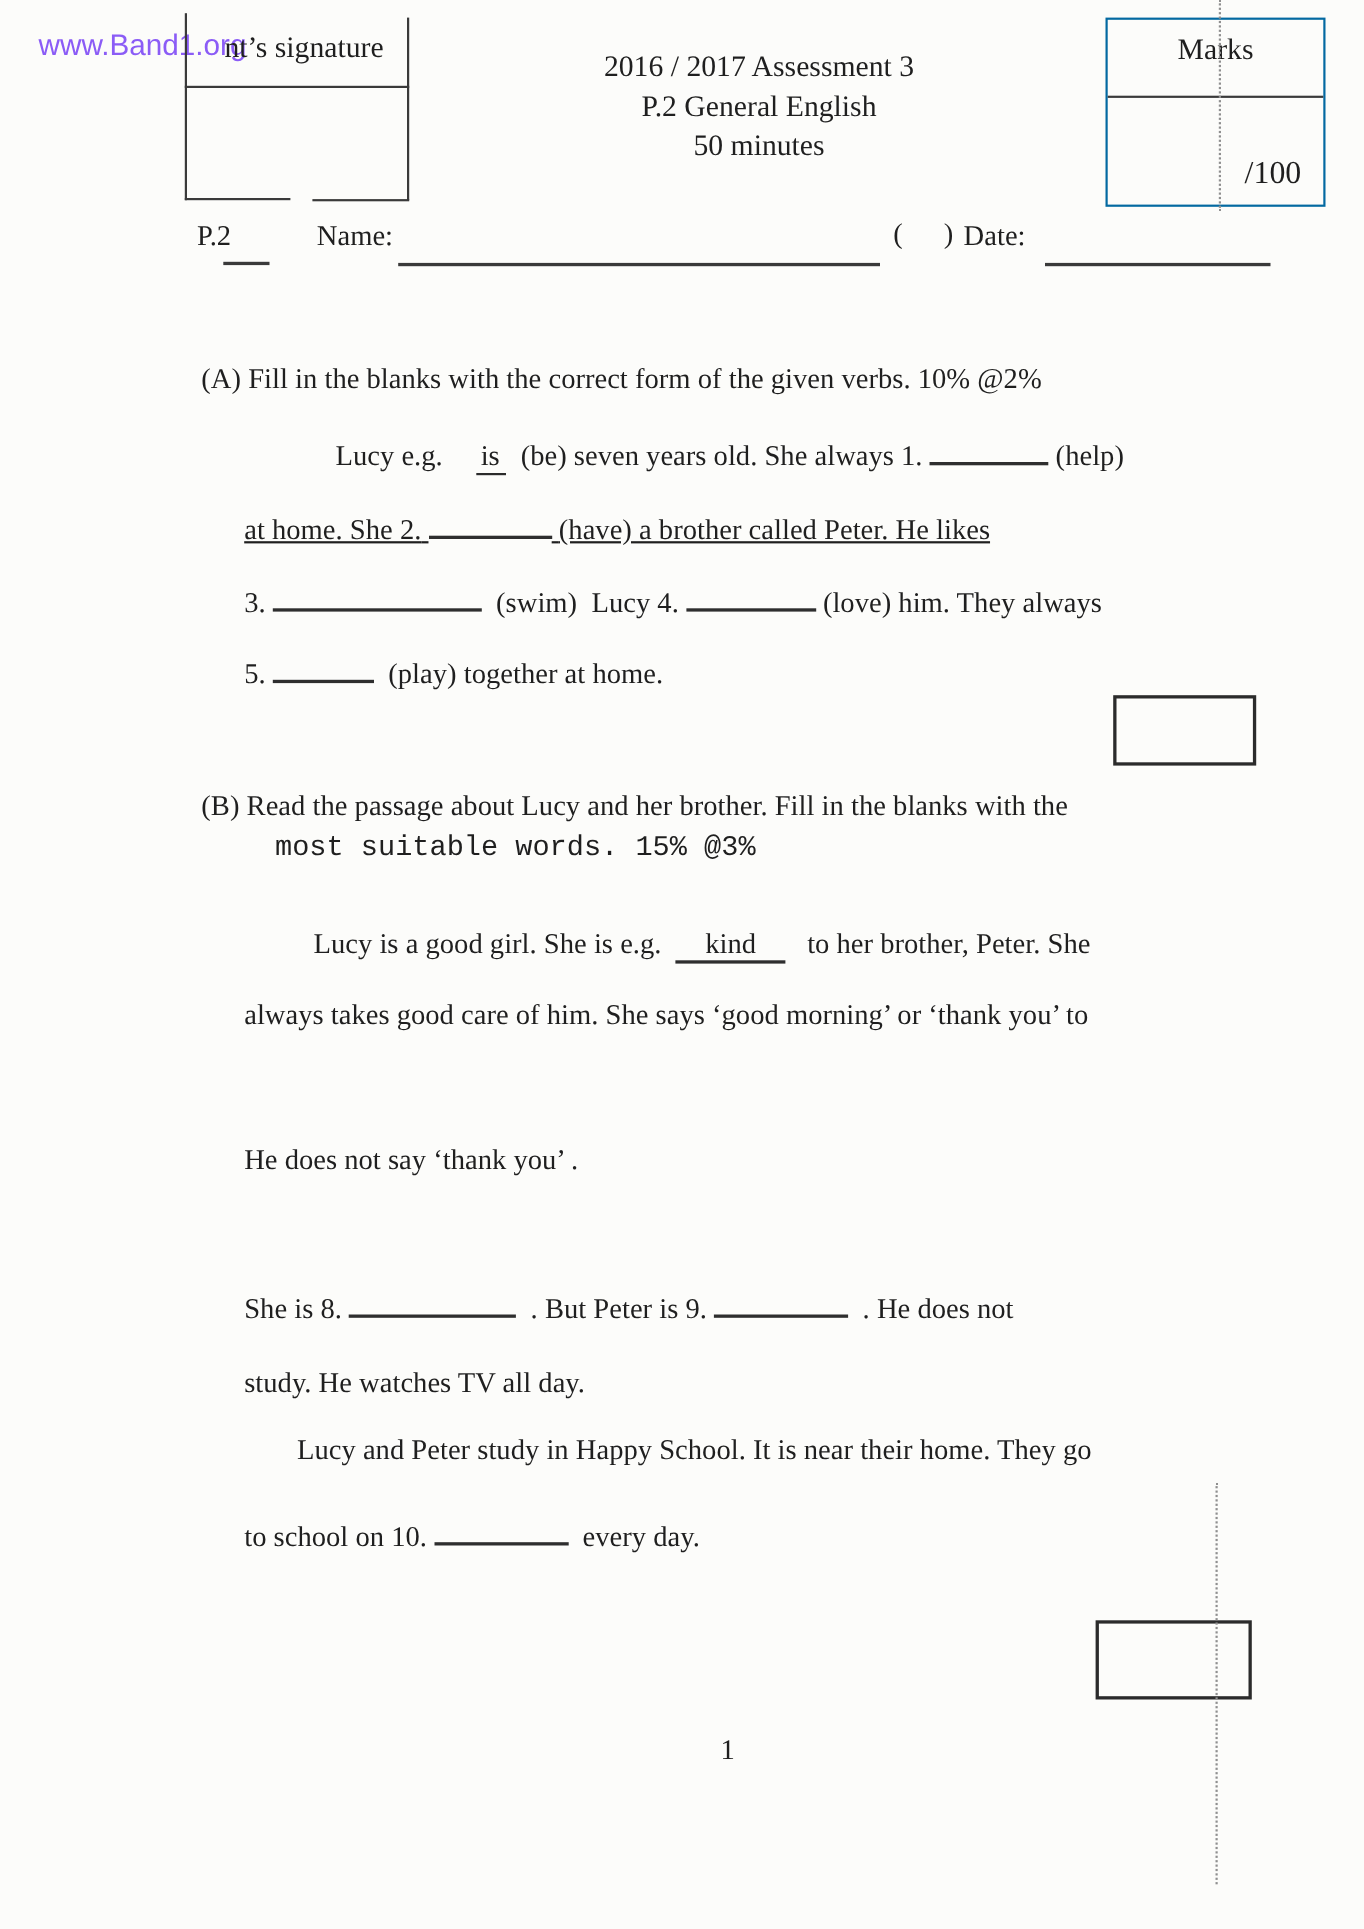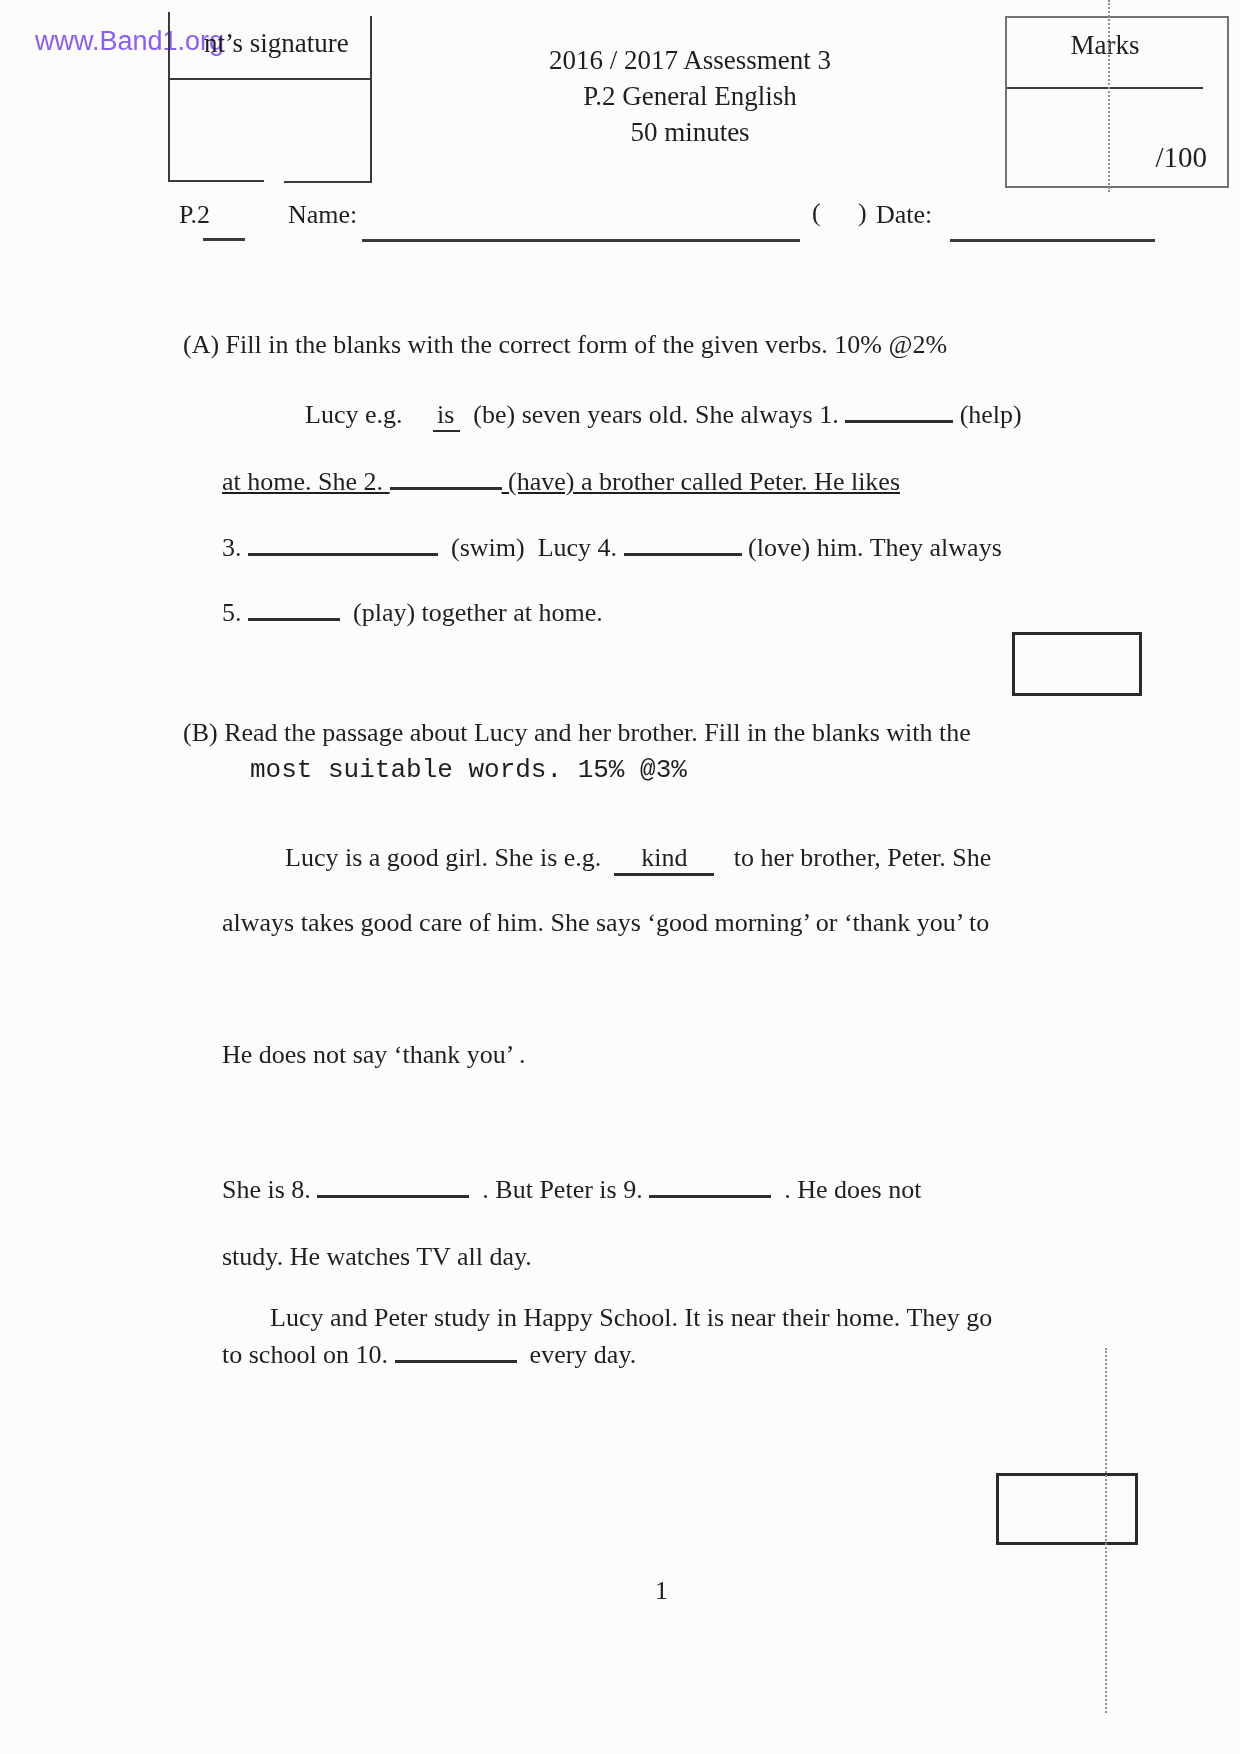--- a/index.html
+++ b/index.html
@@ -11,21 +11,21 @@
   .abs { position:absolute; white-space:nowrap; }
   .line { position:absolute; white-space:nowrap; font-size:26px; }
   .rule { position:absolute; background:#3a3a3a; }
   .blank { display:inline-block; height:14px; border-bottom:3px solid #2e2e2e; }
   .ex-underline { border-bottom:2px solid #2b2b2b; padding:0 6px 1px 4px;margin-left:24px; }
   .ex-blank { display:inline-block; min-width:100px; text-align:center; border-bottom:3px solid #2e2e2e; }
   .scorebox { position:absolute; border:3px solid #2b2b2b; background:transparent; }
   .dotline { position:absolute; width:0; border-left:2px dotted #8f8f8f; }
   .watermark { font-family:"Liberation Sans", sans-serif; font-size:27px; color:#8b5cf6; }
   .titleblock { text-align:center; font-size:27px; line-height:36px; }
-  .marksbox { position:absolute; border:2px solid #737373;padding-left:24px; }
+  .marksbox { position:absolute; border:2px solid #0369a1; }
 </style>
 </head>
 <body>
 
 <div class="page">
 
   <div class="abs watermark" style="left:35px; top:26px;">www.Band1.org</div>
 
   <div>
     <div class="rule" style="left:168px; top:12px; width:2px; height:170px;"></div>
@@ -110,21 +110,21 @@
     <span class="blank" style="width:152px;"></span>
     <span>&nbsp;. But Peter is 9.</span>
     <span class="blank" style="width:122px;"></span>
     <span>&nbsp;. He does not</span>
   </div>
 
   <div class="line" style="left:222px; top:1242px;">study. He watches TV all day.</div>
 
   <div class="line" style="left:270px; top:1303px;">Lucy and Peter study in Happy School. It is near their home. They go</div>
 
-  <div class="line" style="left:222px; top:1340px;text-align:center;">
+  <div class="line" style="left:222px; top:1382px;text-align:center;">
     <span>to school on 10.</span>
     <span class="blank" style="width:122px;"></span>
     <span>&nbsp;every day.</span>
   </div>
 
   <div class="scorebox" style="left:996px; top:1473px; width:136px; height:66px;"></div>
   <div class="dotline" style="left:1105px; top:1348px; height:365px;"></div>
 
   <div class="line" style="left:655px; top:1576px;">1</div>
 

